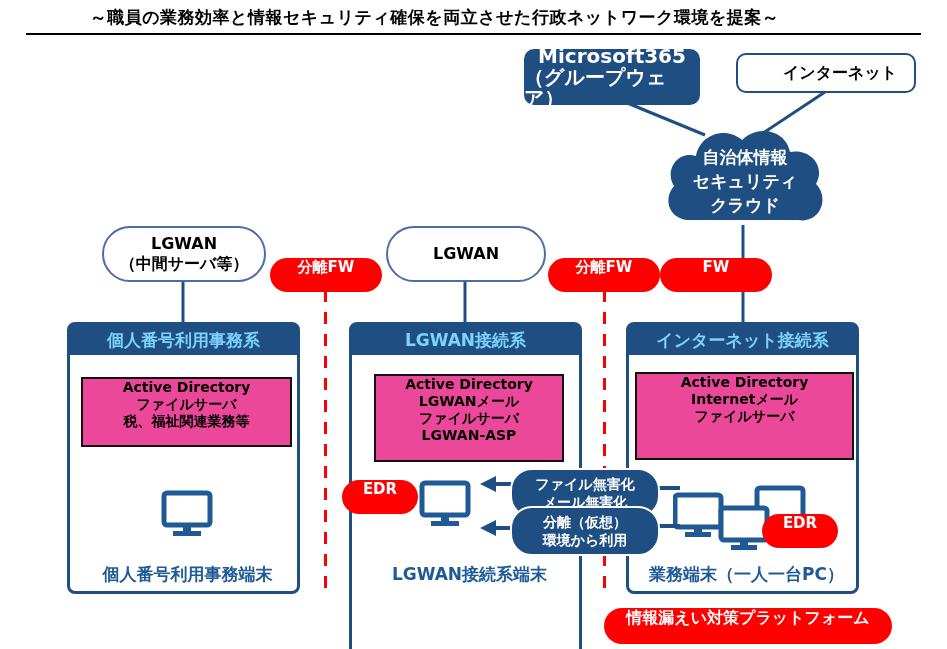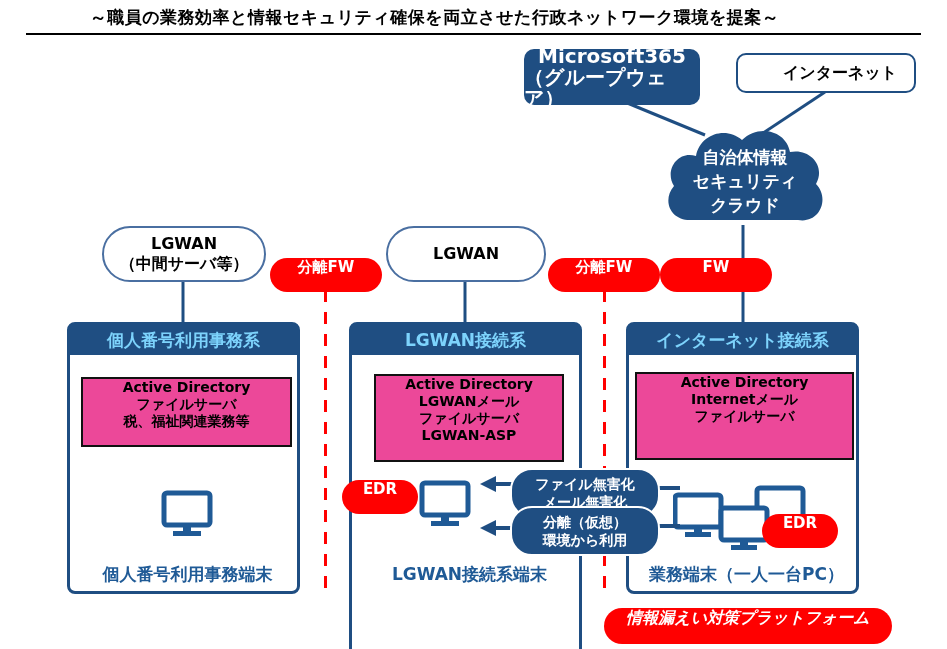--- a/index.html
+++ b/index.html
@@ -148,15 +148,15 @@
 
 <div class="abs ctl-pill" style="left:510px;top:468px;width:150px;height:50px;">
   <span>ファイル無害化</span>
   <span>メール無害化</span>
 </div>
 <div class="abs ctl-pill" style="left:510px;top:506px;width:150px;height:50px;">
   <span>分離（仮想）</span>
   <span>環境から利用</span>
 </div>
 
-<div class="abs redpill" style="left:604px;top:608px;width:288px;height:36px;font-size:16px;font-style:italic;">
+<div class="abs redpill" style="left:604px;top:608px;width:288px;height:36px;font-size:16px;">
   <span>情報漏えい対策プラットフォーム</span>
 </div>
 
 </body></html>

